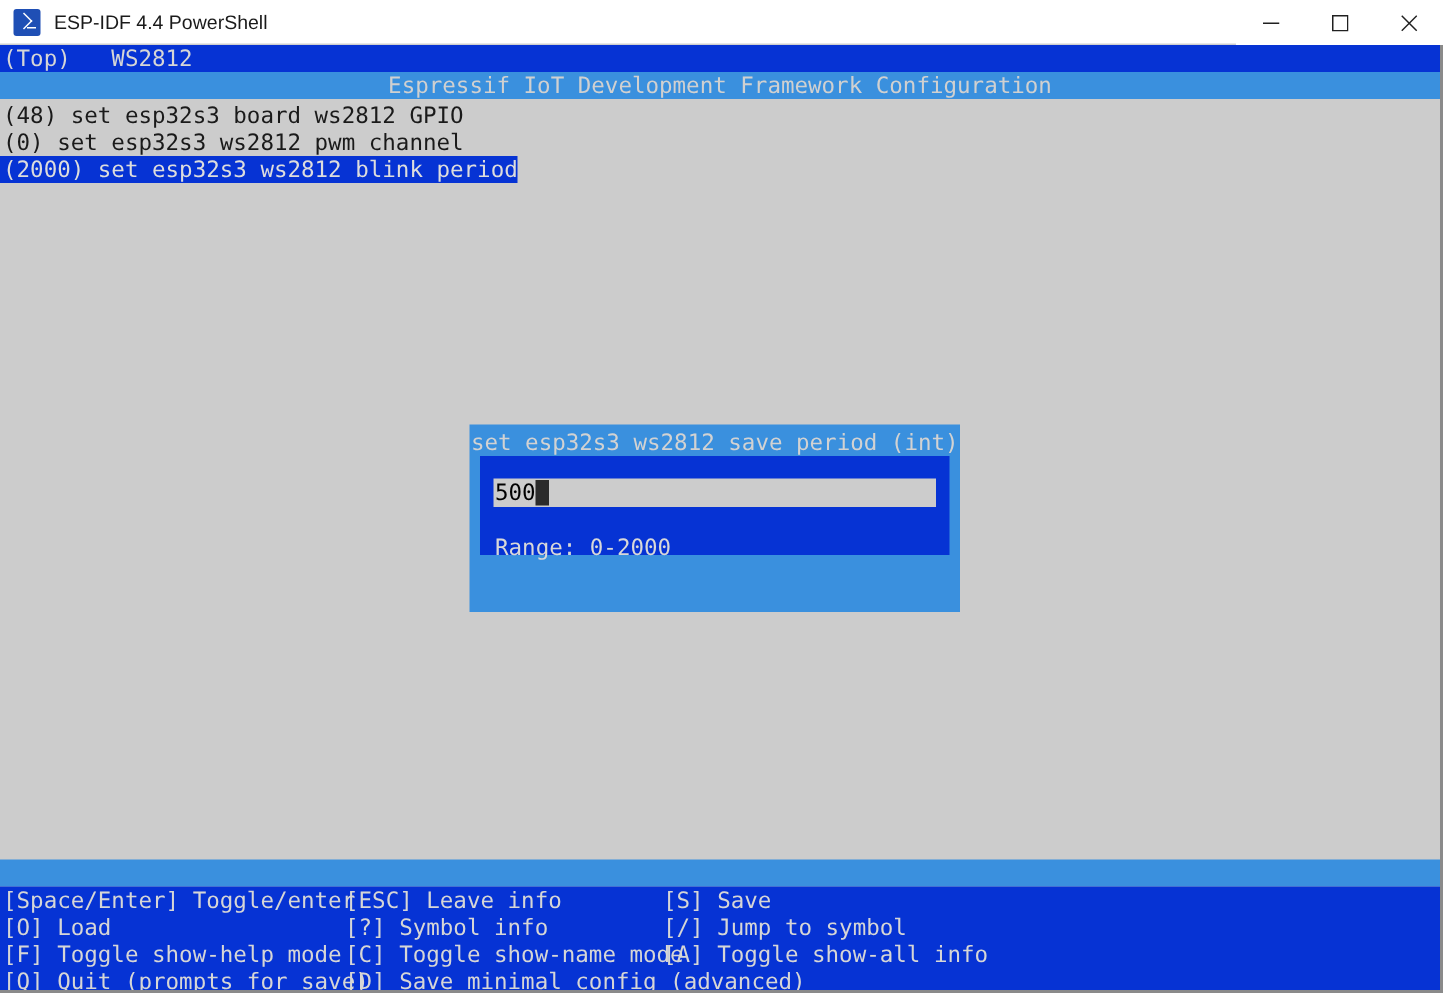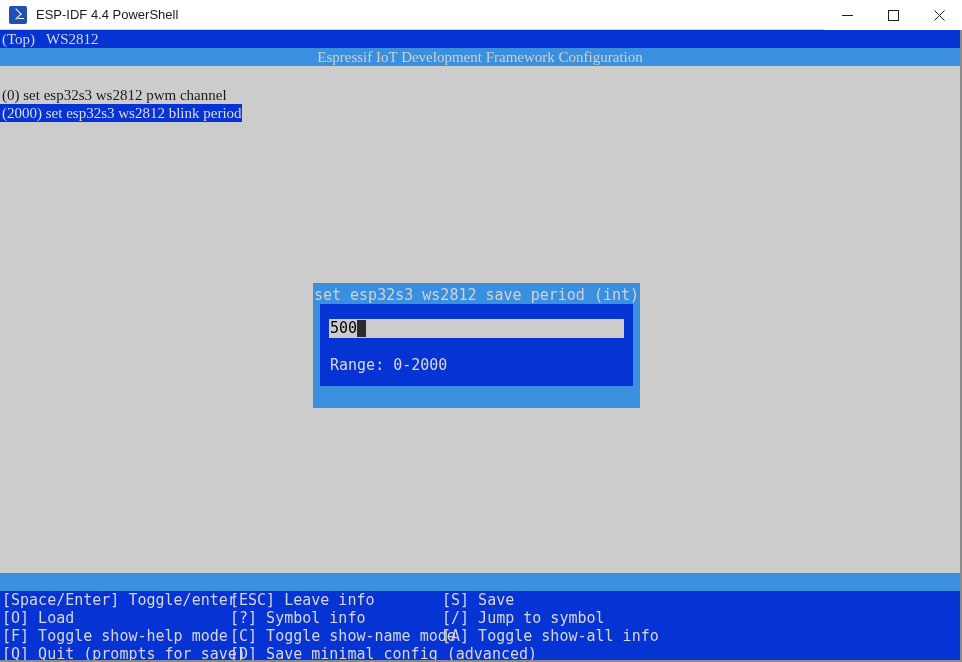--- a/index.html
+++ b/index.html
@@ -90,21 +90,20 @@
     font-size: 15px;
     line-height: 18px;
   }
 
   .row {
     position: absolute;
     left: 0;
     height: 18px;
     line-height: 18px;
     white-space: pre;
-    font-family: Liberation Serif, serif;
   }
 
   
   #top-bar {
     top: 0;
     width: 960px;
     background: #0633d4;
     color: #d6d6d6;
     padding-left: 2px;
     box-sizing: border-box;
@@ -151,21 +150,21 @@
     height: 18px;
     line-height: 18px;
     text-align: center;
     color: #d2d2d2;
     white-space: pre;
   }
   #dialog-body {
     position: absolute;
     left: 7px; top: 21px;
     width: 313px;
-    height: 82px;
+    height: 66px;
     background: #0633d4;
   }
   #input-field {
     position: absolute;
     left: 9px; top: 15px;
     width: 295px;
     height: 19px;
     background: #cccccc;
     display: flex;
     align-items: center;
@@ -254,20 +253,21 @@
       </div>
     </div>
   </div>
 
   <div id="client">
 
     <div class="row" id="top-bar">(Top)   WS2812</div>
 
     <div class="row" id="app-title-bar">Espressif IoT Development Framework Configuration</div>
 
+    <div class="row menu-row" id="menu-row-0">(48) set esp32s3 board ws2812 GPIO</div>
     <div class="row menu-row" id="menu-row-1">(0) set esp32s3 ws2812 pwm channel</div>
     <div class="row" id="menu-row-2"><span class="menu-row selected">(2000) set esp32s3 ws2812 blink period</span></div>
 
     <div id="dialog">
       <div id="dialog-title">set esp32s3 ws2812 save period (int)</div>
       <div id="dialog-body">
         <div id="input-field">
           <span id="input-value">500</span>
           <span id="input-caret"></span>
         </div>

